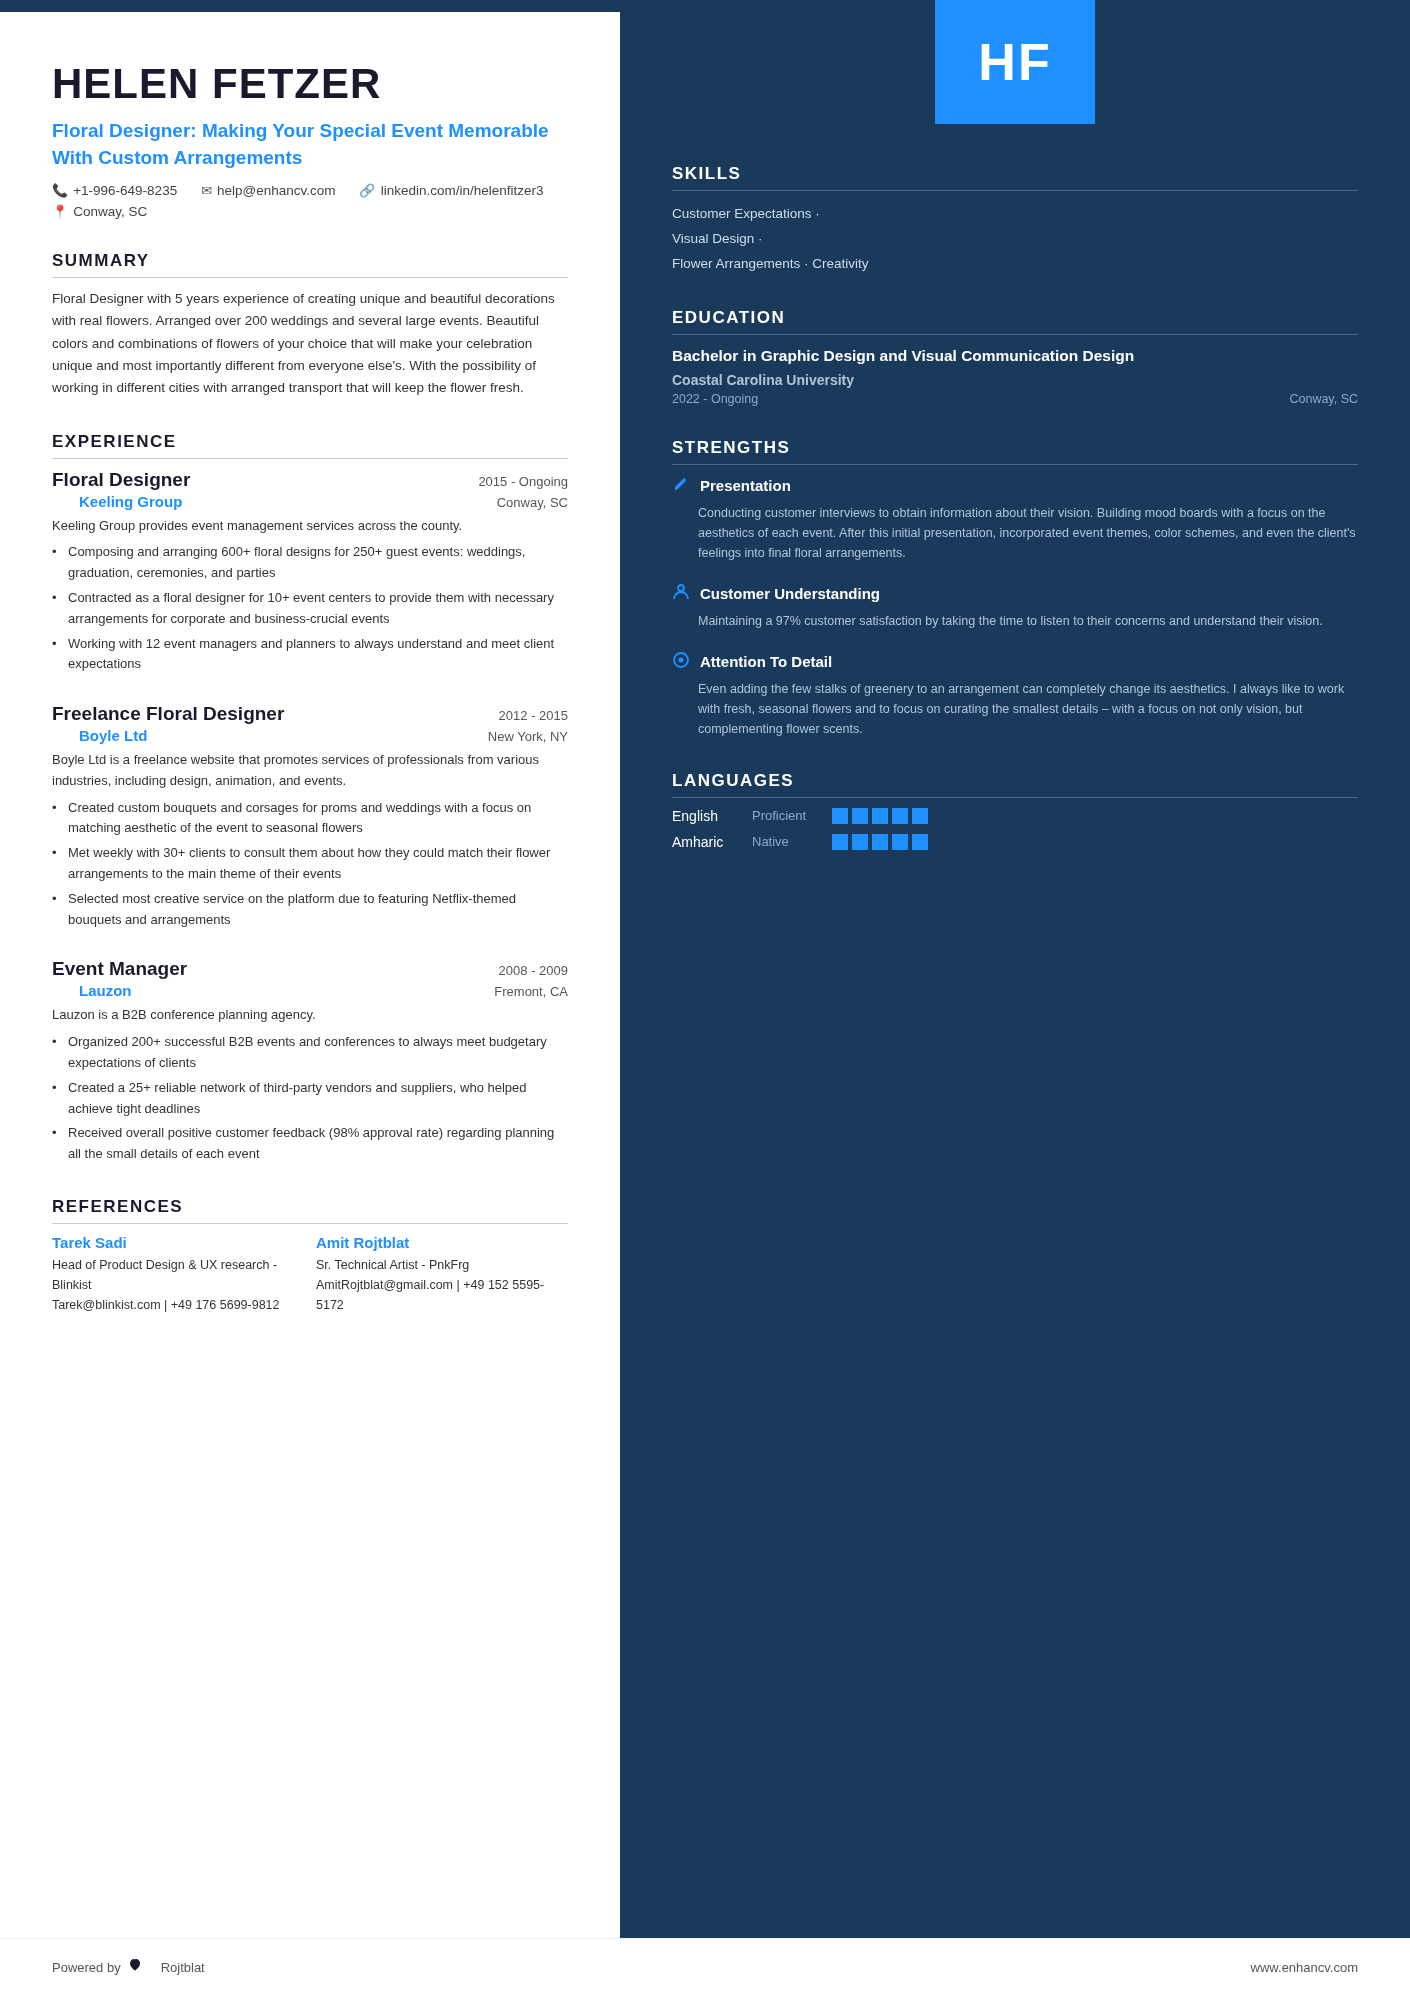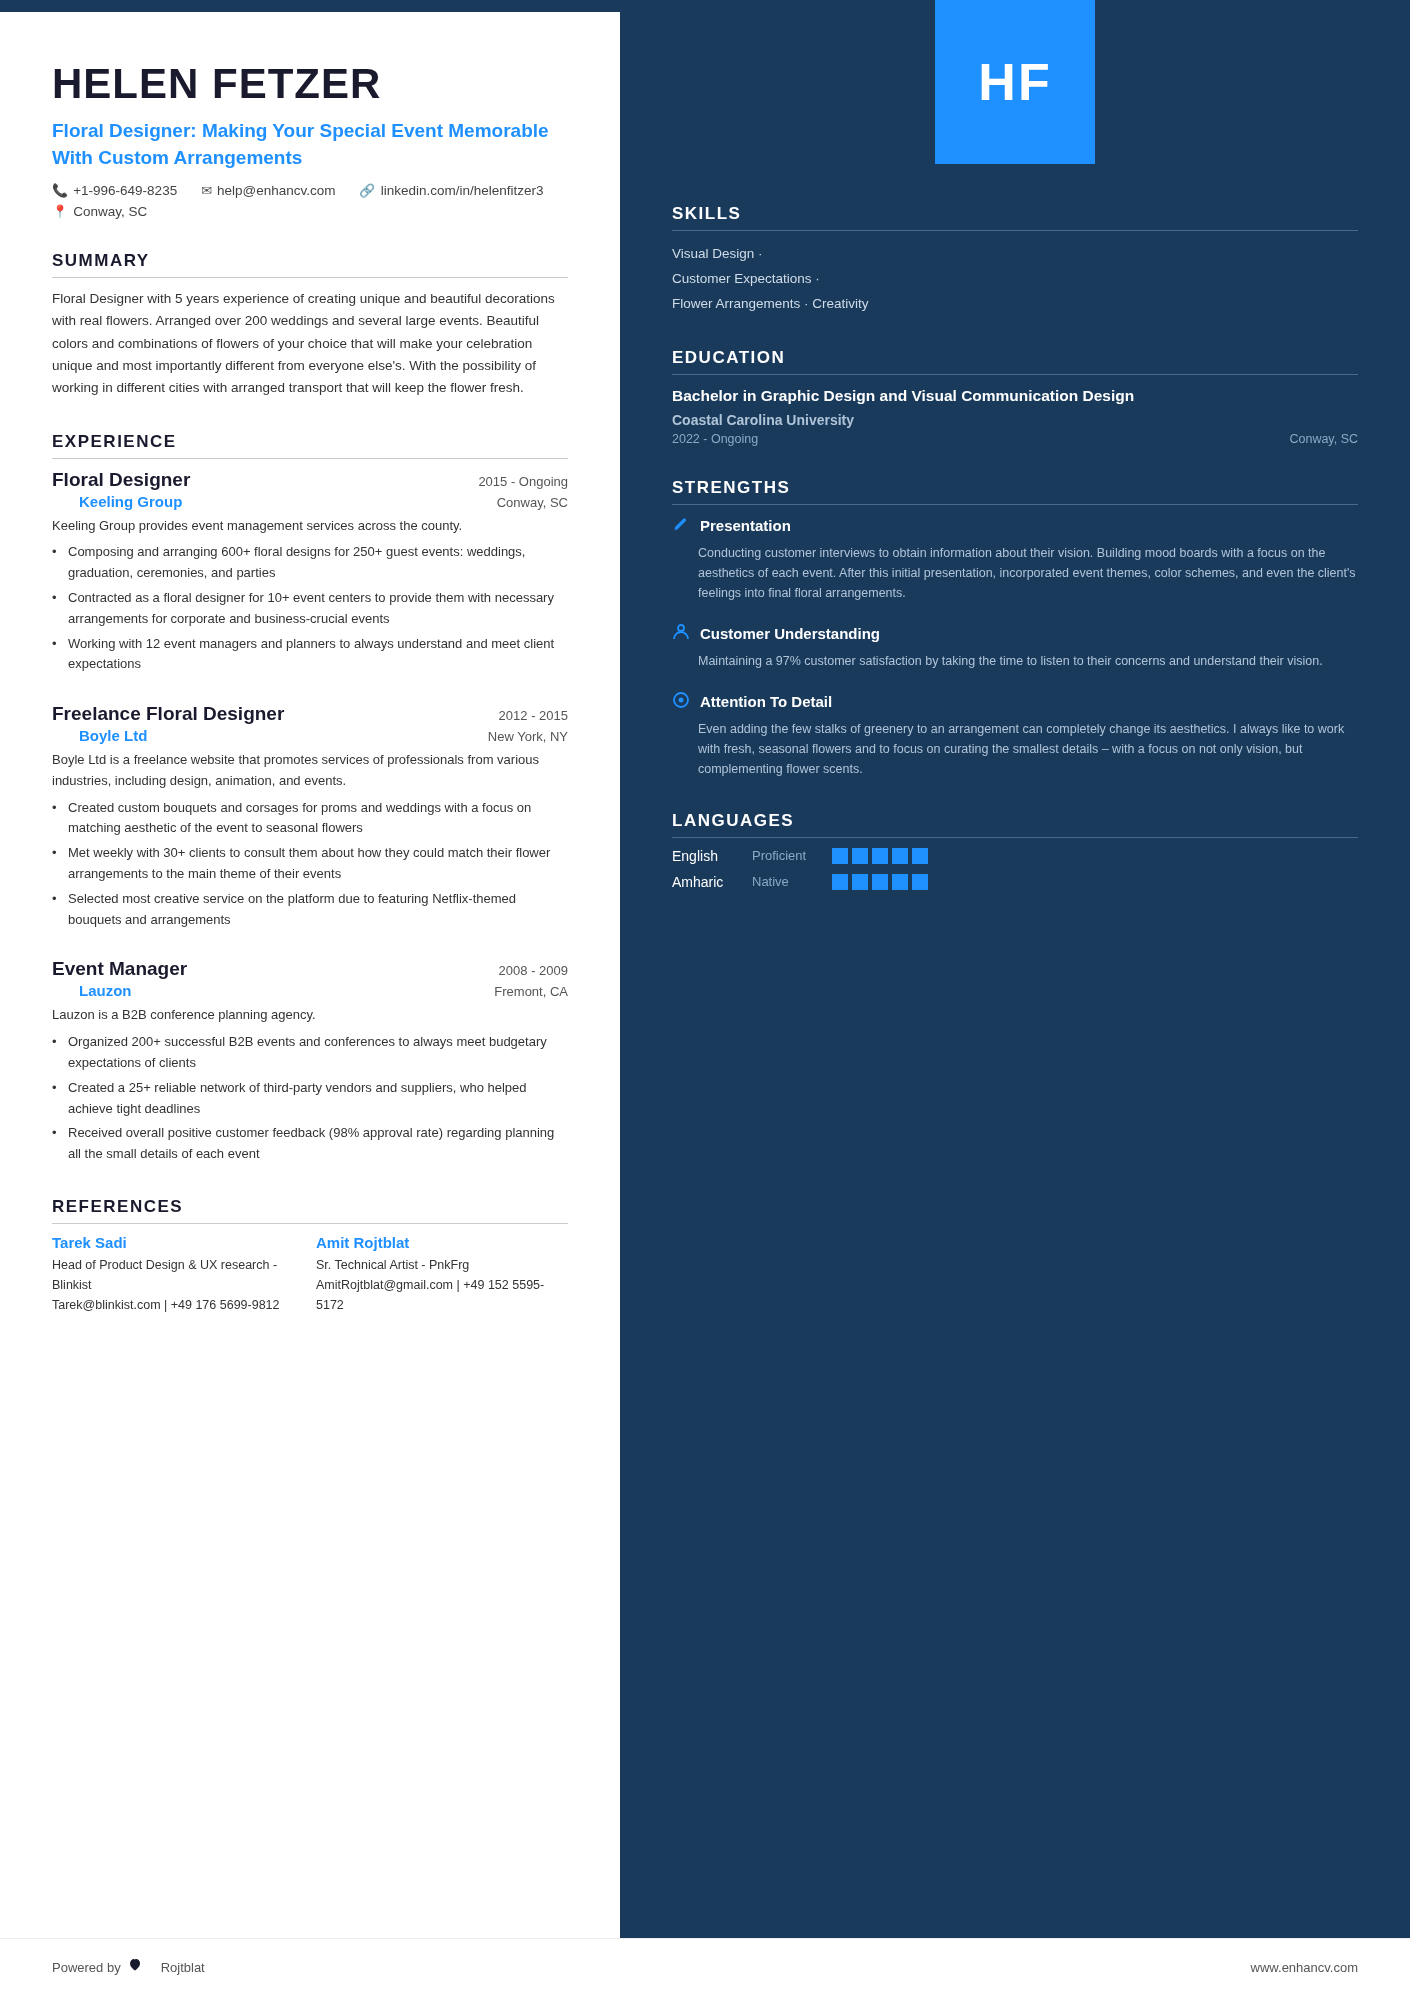--- a/index.html
+++ b/index.html
@@ -45,21 +45,21 @@
     }
     
     .avatar-container {
       display: flex;
       justify-content: center;
       padding-top: 0;
       margin-bottom: 40px;
     }
     .avatar-box {
       width: 160px;
-      height: 164px;
+      height: 124px;
       background: #1e90ff;
       display: flex;
       align-items: center;
       justify-content: center;
       margin-top: -12px;
     }
     .avatar-initials {
       font-size: 52px;
       font-weight: 700;
       color: white;
@@ -436,22 +436,22 @@
     <div class="right-panel">
 
       <div class="avatar-container">
         <div class="avatar-box">
           <span class="avatar-initials">HF</span>
         </div>
       </div>
 
       <div class="section-header-right">SKILLS</div>
       <ul class="skills-list">
+        <li class="skill-item">Customer Expectations ·</li>
         <li class="skill-item">Visual Design ·</li>
-        <li class="skill-item">Customer Expectations ·</li>
         <li class="skill-item">Flower Arrangements · Creativity</li>
       </ul>
 
       <div class="section-header-right">EDUCATION</div>
       <div class="edu-degree">Bachelor in Graphic Design and Visual Communication Design</div>
       <div class="edu-school">Coastal Carolina University</div>
       <div class="edu-dates-loc">
         <span>2022 - Ongoing</span>
         <span>Conway, SC</span>
       </div>

